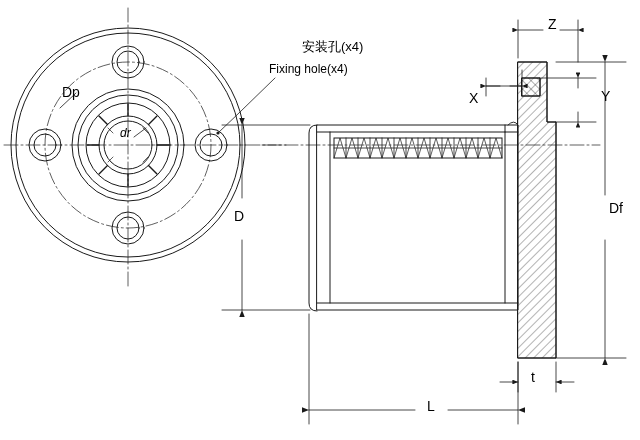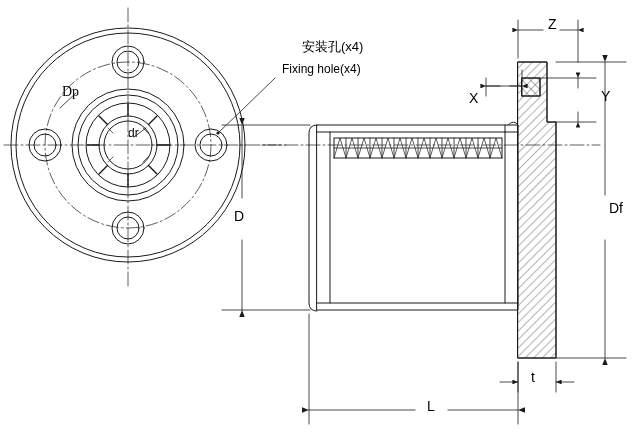--- a/index.html
+++ b/index.html
@@ -175,24 +175,24 @@
         <line x1="309" y1="314" x2="309" y2="424"></line>
         <line x1="518" y1="362" x2="518" y2="424"></line>
         <line x1="309" y1="410" x2="415" y2="410" marker-start="url(#ar)"></line>
         <line x1="518" y1="410" x2="448" y2="410" marker-start="url(#ar)"></line>
       </g>
 
     </g>
   </svg>
 
   <div class="lbl lbl-cn" style="left:278px;top:38px;margin-left:24px;">安装孔(x4)</div>
-  <div class="lbl lbl-en" style="left:282px;top:62px;">Fixing hole(x4)</div>
+  <div class="lbl lbl-en" style="left:269px;top:62px;">Fixing hole(x4)</div>
 
-  <div class="lbl dim" style="left:62px;top:84px;font-family:Liberation Serif, serif;">Dp</div>
-  <div class="lbl dim-small" style="left:128px;top:126px;">dr</div>
+  <div class="lbl dim" style="left:62px;top:84px;">Dp</div>
+  <div class="lbl dim-small" style="left:120px;top:126px;font-style:italic;">dr</div>
   <div class="lbl dim" style="left:234px;top:208px;">D</div>
   <div class="lbl dim" style="left:597px;top:200px;margin-left:12px;">Df</div>
   <div class="lbl dim" style="left:548px;top:16px;">Z</div>
   <div class="lbl dim" style="left:469px;top:90px;">X</div>
   <div class="lbl dim" style="left:601px;top:88px;">Y</div>
   <div class="lbl dim" style="left:531px;top:369px;">t</div>
   <div class="lbl dim" style="left:427px;top:398px;">L</div>
 
 </div>
 

